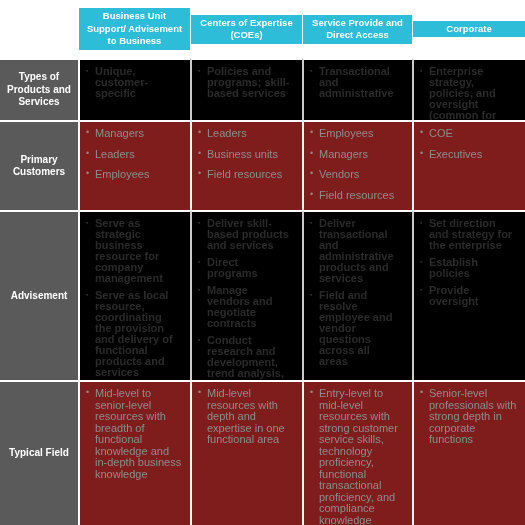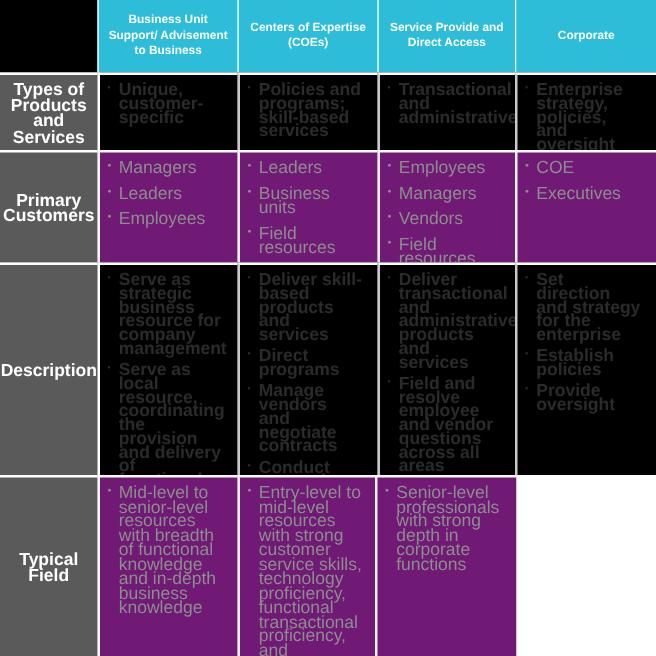--- a/index.html
+++ b/index.html
@@ -23,21 +23,21 @@
     box-sizing: border-box;
   }
 
   .row {
     display: flex;
     width: 100%;
     box-sizing: border-box;
   }
 
   
-  .row-header     { height: 58px; }
+  .row-header     { height: 58px; align-items: center; }
   .row-types      { height: 62px; }
   .row-customers  { height: 90px; }
   .row-description{ height: 170px; }
   .row-staff      { height: 145px; }
 
   
   .c0 { width: 78px;  flex: 0 0 78px; }
   .c1 { width: 112px; flex: 0 0 112px; }
   .c2 { width: 112px; flex: 0 0 112px; }
   .c3 { width: 110px; flex: 0 0 110px; }
@@ -68,48 +68,48 @@
     padding: 2px 6px;
     border-left: 1px solid #ffffff;
   }
   .hcell.first { border-left: 1px solid #ffffff; }
 
   
   .lcell {
     background: #5a5a5a;
     color: #ffffff;
     font-weight: bold;
-    font-size: 14px;
+    font-size: 10px;
     line-height: 12.5px;
     display: flex;
     align-items: center;
     justify-content: center;
     text-align: center;
     padding: 2px 4px;
     border-top: 2px solid #ffffff;
   }
 
   
   .dcell {
     background: #000000;
     color: #2b2b2b;
-    font-size: 14px;
+    font-size: 11px;
     line-height: 11px;
     font-weight: bold;
     padding: 6px 12px 4px 6px;
     border-left: 2px solid #c9c9c9;
     border-top: 2px solid #ffffff;
   }
   .dcell.nosep { border-left: 2px solid #ffffff; }
 
   
   .gcell {
-    background: #701a75;
+    background: #7f1d1d;
     color: #8d8d8d;
-    font-size: 14px;
+    font-size: 11px;
     line-height: 11.5px;
     padding: 6px 7px 4px 6px;
     border-left: 2px solid #f4f4f2;
     border-top: 2px solid #ffffff;
   }
   .gcell.nosep { border-left: 2px solid #ffffff; }
 
   ul.bullets {
     list-style: none;
     margin: 0;
@@ -214,21 +214,21 @@
     <div class="cell c4 gcell">
       <ul class="bullets">
         <li>COE</li>
         <li>Executives</li>
       </ul>
     </div>
   </div>
 
   <div class="row row-description">
     <div class="cell c0 lcell">
-      <span>Description</span>
+      <span>Advisement</span>
     </div>
     <div class="cell c1 dcell nosep">
       <ul class="bullets dense">
         <li>Serve as strategic business resource for company management</li>
         <li>Serve as local resource, coordinating the provision and delivery of functional products and services</li>
       </ul>
     </div>
     <div class="cell c2 dcell">
       <ul class="bullets dense">
         <li>Deliver skill-based products and services</li>
@@ -254,20 +254,25 @@
 
   <div class="row row-staff">
     <div class="cell c0 lcell">
       <span>Typical Field</span>
     </div>
     <div class="cell c1 gcell nosep">
       <ul class="bullets">
         <li>Mid-level to senior-level resources with breadth of functional knowledge and in-depth business knowledge</li>
       </ul>
     </div>
+    <div class="cell c2 gcell">
+      <ul class="bullets">
+        <li>Mid-level resources with depth and expertise in one functional area</li>
+      </ul>
+    </div>
     <div class="cell c3 gcell">
       <ul class="bullets">
         <li>Entry-level to mid-level resources with strong customer service skills, technology proficiency, functional transactional proficiency, and compliance knowledge</li>
       </ul>
     </div>
     <div class="cell c4 gcell">
       <ul class="bullets">
         <li>Senior-level professionals with strong depth in corporate functions</li>
       </ul>
     </div>

